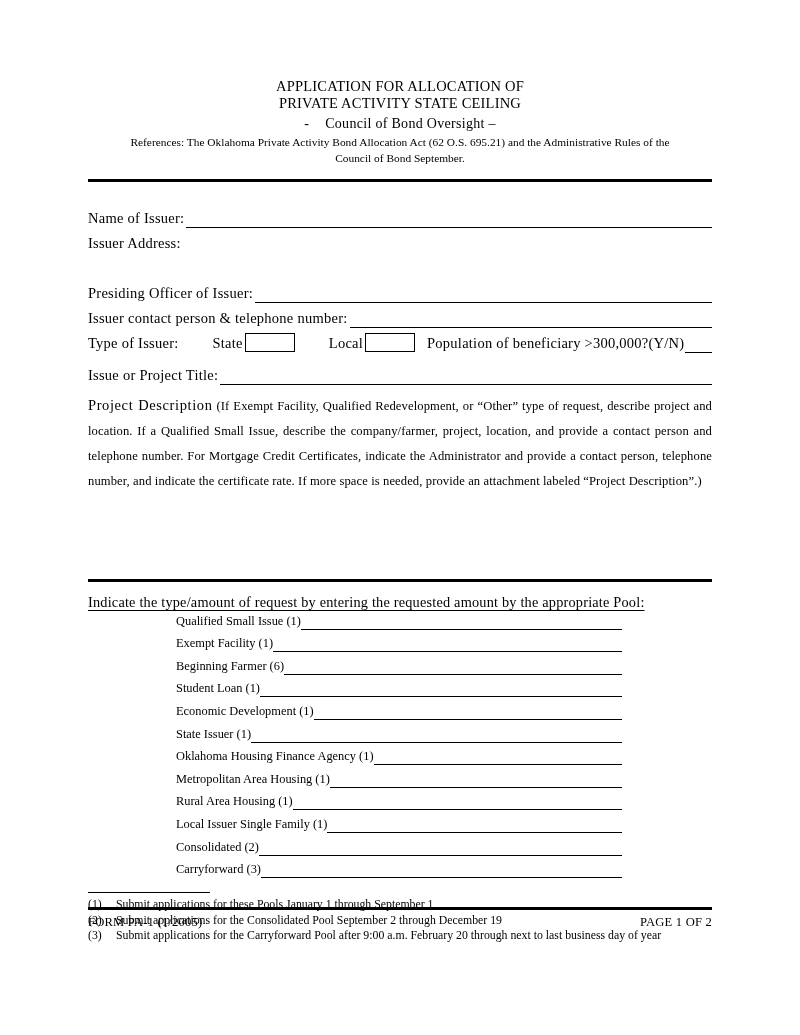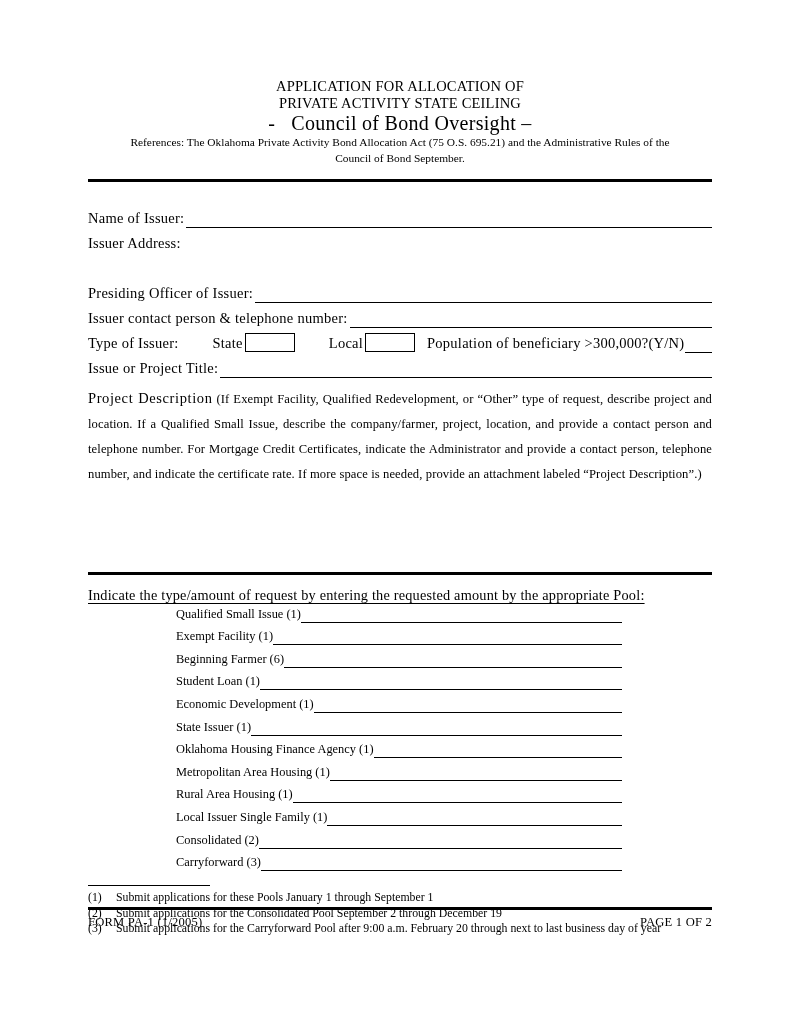--- a/index.html
+++ b/index.html
@@ -27,21 +27,21 @@
   .header {
     padding-top: 78px;
     text-align: center;
   }
   .title-line {
     font-size: 14.5px;
     line-height: 17px;
     letter-spacing: 0.2px;
   }
   .subtitle-line {
-    font-size: 20px;
+    font-size: 14px;
     line-height: 19px;
     margin-top: 2px;
     letter-spacing: 0.3px;
   }
   .subtitle-dash { margin-right: 16px; }
   .references {
     font-size: 11.4px;
     line-height: 14px;
     margin-top: 2px;
     text-align: center;
@@ -74,21 +74,21 @@
   .frow.noline { margin-bottom: 8px; }
 
   .spacer-sm { height: 22px; }
 
   
   .type-row {
     display: flex;
     align-items: flex-end;
     font-size: 14.5px;
     line-height: 20px;
-    margin-bottom: 5px;
+    margin-bottom: 12px;
     letter-spacing: 0.25px;
   }
   .type-row .lbl { white-space: pre; }
   .checkbox-box {
     display: inline-block;
     width: 48px;
     height: 17px;
     border: 1.6px solid #000;
     margin: 0 0 1px 2px;
     background: #fff;
@@ -188,21 +188,21 @@
 </style>
 </head>
 <body>
 
 <div class="page">
 
   <div class="header">
     <div class="title-line">APPLICATION FOR ALLOCATION OF</div>
     <div class="title-line">PRIVATE ACTIVITY STATE CEILING</div>
     <div class="subtitle-line"><span class="subtitle-dash">-</span><span>Council of Bond Oversight –</span></div>
-    <div class="references">References:  The Oklahoma Private Activity Bond Allocation Act (75 O.S. 695.21) and the Administrative Rules of the</div>
+    <div class="references">References:  The Oklahoma Private Activity Bond Allocation Act (62 O.S. 695.21) and the Administrative Rules of the</div>
     <div class="references">Council of Bond September.</div>
   </div>
 
   <hr class="rule-thick">
 
   <div class="form-block">
 
     <div class="frow">
       <span class="lbl">Name of Issuer:</span>
       <span class="fill"></span>

